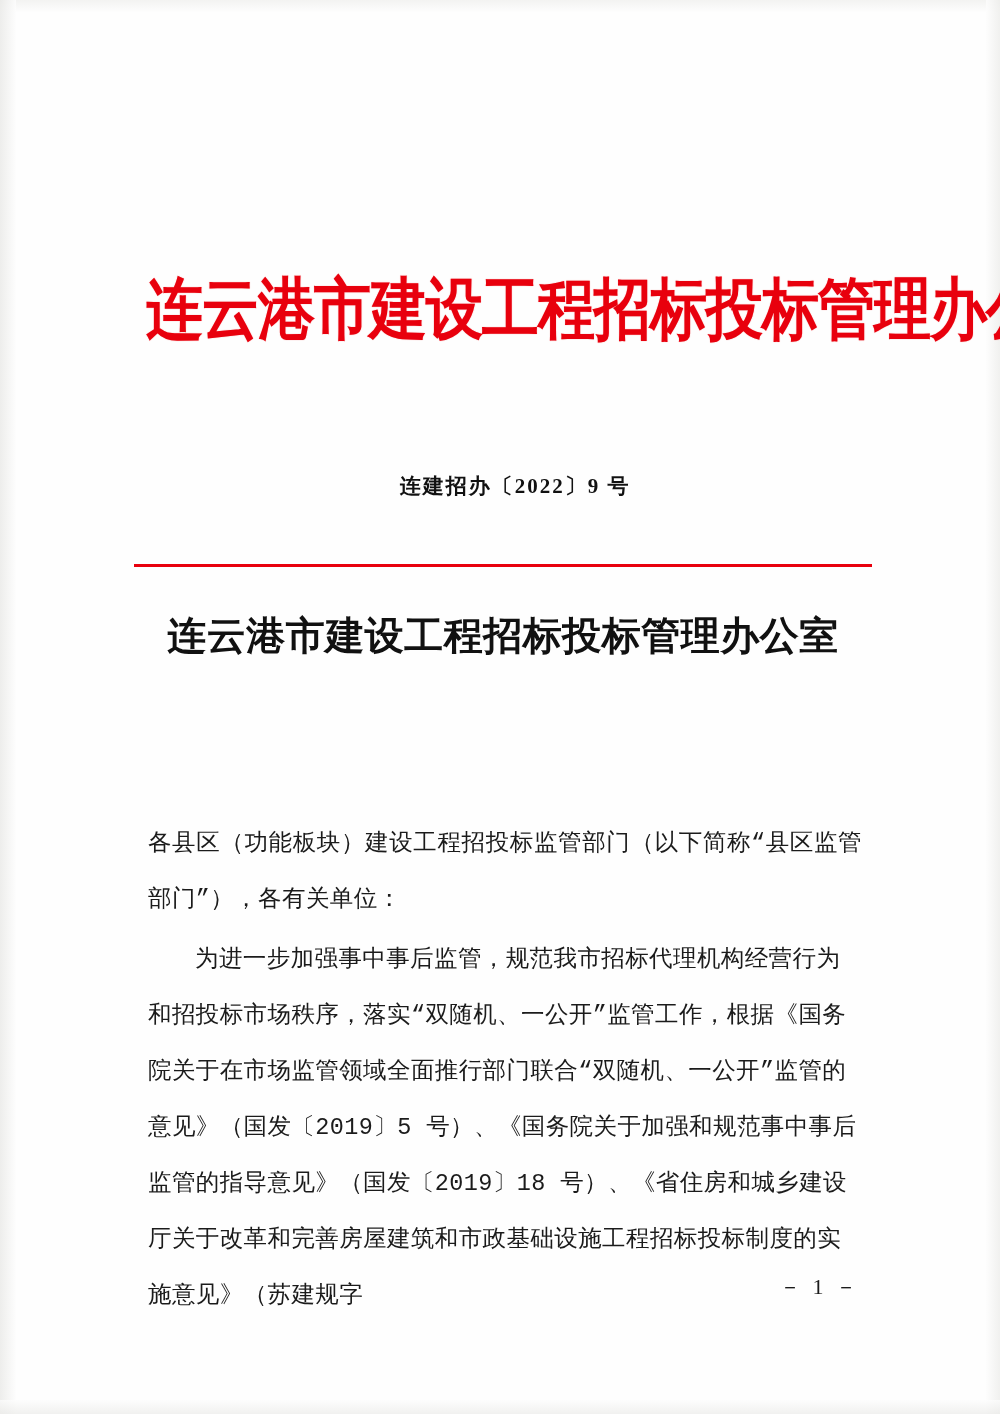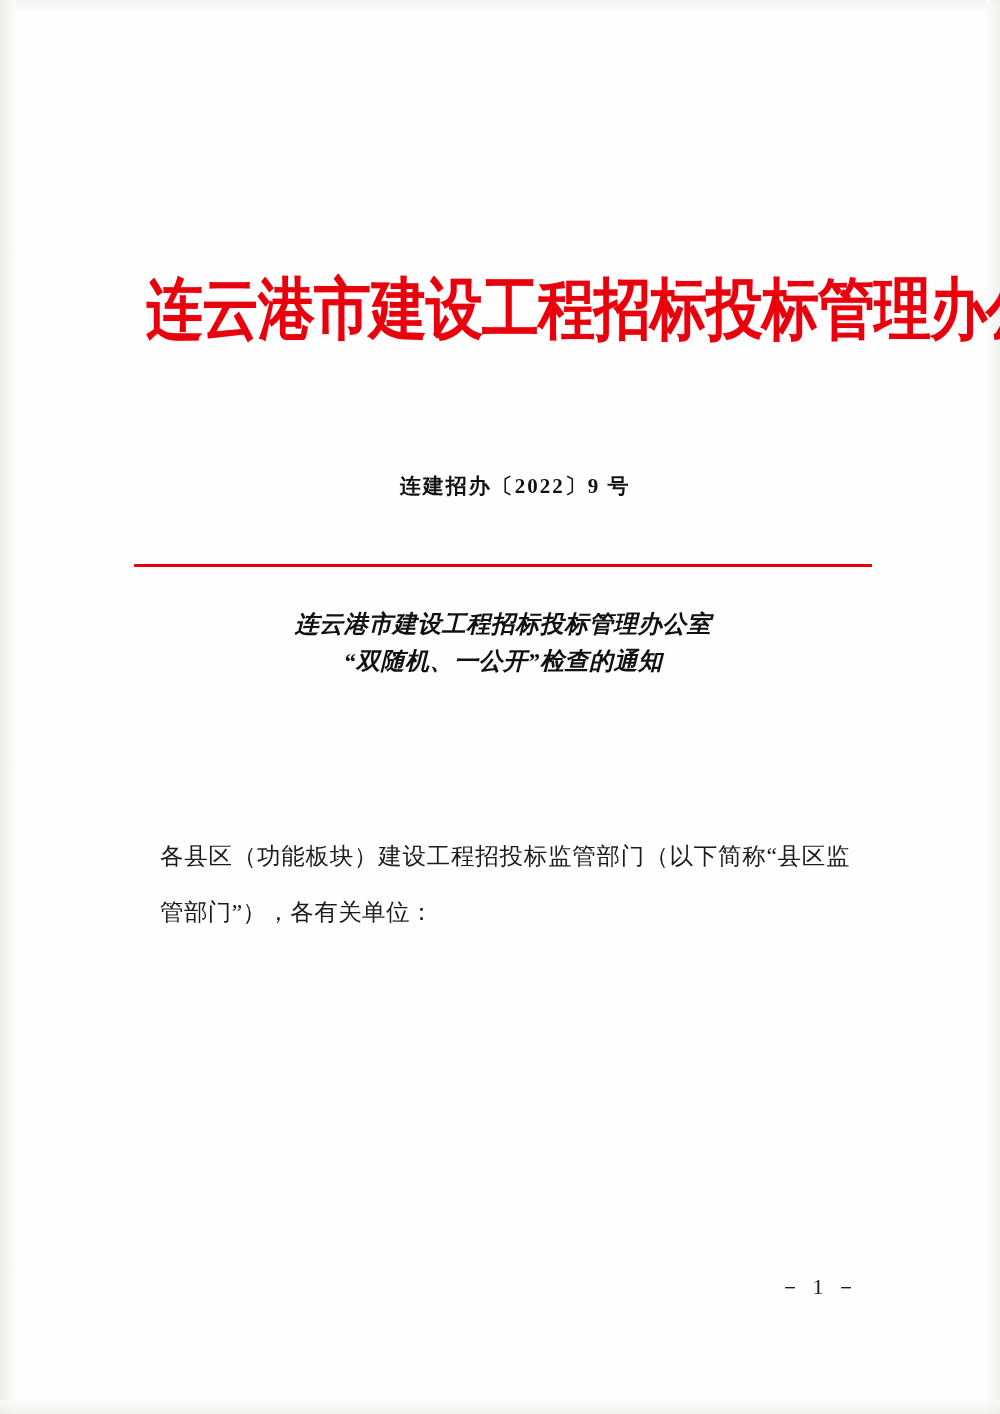--- a/index.html
+++ b/index.html
@@ -102,46 +102,46 @@
   }
 
   
   .title-block {
     position: absolute;
     left: 0;
     top: 606px;
     width: 730px;
     text-align: center;
     font-weight: bold;
-    font-size: 24px;
+    font-size: 39px;
     line-height: 1.55;
     color: #111;
     letter-spacing: 0.5px;
-    font-style: italic;
   }
   .title-block .tline {
     display: block;
     white-space: nowrap;
   }
 
   
   .main-text {
     position: absolute;
     left: 6px;
     top: 812px;
     width: 722px;
     font-size: 23.5px;
     line-height: 56px;
     color: #1b1b1b;
     letter-spacing: 0.4px;
   }
   .main-text p {
-    margin: 16px;
+    margin: 4px;
     text-align: justify;
     text-justify: inter-ideograph;
+    font-family: Liberation Mono, monospace;
   }
   .main-text p.indent {
     text-indent: 2em;
   }
   .main-text p.lastline {
     text-align: left;
   }
 
   
   .page-number {
@@ -169,23 +169,23 @@
   <div class="doc-body">
 
     <div class="masthead">连云港市建设工程招标投标管理办公室文件</div>
 
     <div class="doc-number">连建招办〔2022〕9 号</div>
 
     <div class="red-rule"></div>
 
     <div class="title-block">
       <span class="tline">连云港市建设工程招标投标管理办公室</span>
-      <span class="tline">“双随机、一公开”检查的通知</span>
     </div>
 
     <div class="main-text">
       <p>各县区（功能板块）建设工程招投标监管部门（以下简称“县区监管部门”），各有关单位：</p>
+      <p class="indent lastline">为进一步加强事中事后监管，规范我市招标代理机构经营行为和招投标市场秩序，落实“双随机、一公开”监管工作，根据《国务院关于在市场监管领域全面推行部门联合“双随机、一公开”监管的意见》（国发〔2019〕5 号）、《国务院关于加强和规范事中事后监管的指导意见》（国发〔2019〕18 号）、《省住房和城乡建设厅关于改革和完善房屋建筑和市政基础设施工程招标投标制度的实施意见》（苏建规字</p>
     </div>
 
     <div class="page-number">－ 1 －</div>
 
   </div>
 </div>
 
 </body></html>

